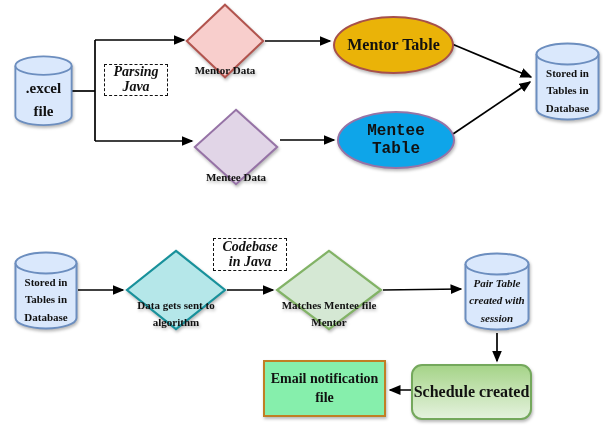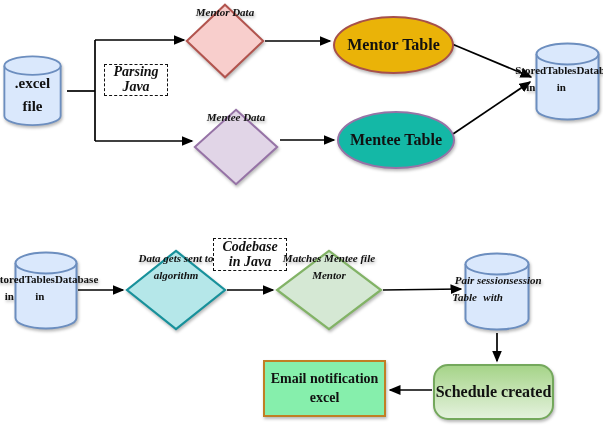--- a/index.html
+++ b/index.html
@@ -11,46 +11,46 @@
   .conn{stroke:#000;stroke-width:1.7;fill:none;}
 
   .shape{position:absolute;z-index:2;}
   .shadow{filter:drop-shadow(1.5px 2px 1.5px rgba(0,0,0,0.28));}
   .shape > svg{position:absolute;left:0;top:0;width:100%;height:100%;overflow:visible;}
 
   
   .cyl.blue path,.cyl.blue ellipse{fill:#dae8fc;stroke:#6c8ebf;stroke-width:2;}
   .cyl-label{
     position:absolute;left:2px;right:2px;top:20px;bottom:2px;z-index:3;
-    display:flex;flex-direction:row;align-items:flex-start;justify-content:center;
+    display:flex;flex-direction:column;align-items:center;justify-content:center;
     text-align:center;font-weight:bold;font-size:11px;line-height:1.55;
   }
   .cyl-label.single{font-size:15px;}
   .cyl-label span{display:block;}
 
   
   .diamond polygon{stroke-width:2;}
   .diamond.red polygon{fill:#f8cecc;stroke:#b2544e;}
   .diamond.purple polygon{fill:#e1d5e7;stroke:#9673a6;}
   .diamond.teal polygon{fill:#b5e7e9;stroke:#18919b;stroke-width:2.2;}
   .diamond.green polygon{fill:#d5e8d4;stroke:#82b366;stroke-width:2.2;}
   .d-label{
     position:absolute;left:0;top:0;right:0;bottom:0;z-index:3;
-    display:flex;align-items:flex-start;justify-content:center;text-align:center;
-    font-weight:bold;font-size:11px;line-height:1.5;font-style:italic;
+    display:flex;align-items:flex-end;justify-content:center;text-align:center;
+    font-weight:bold;font-size:11px;line-height:1.5;
   }
   .d-label > div{margin:0 auto;}
 
   
   .oval{
     border-radius:50%;display:flex;align-items:center;justify-content:center;
     font-weight:bold;font-size:16px;text-align:center;box-sizing:border-box;
   }
   .oval.red{background:#eab308;border:2.5px solid #a6504b;}
-  .oval.purple{background:#14b8a6;border:2.5px solid #9673a6;}
+  .oval.purple{background:#0ea5e9;border:2.5px solid #9673a6;font-family:Liberation Mono, monospace;}
 
   
   .note{
     position:absolute;z-index:2;border:1.6px dashed #111;background:#fff;
     display:flex;flex-direction:column;align-items:center;justify-content:center;
     font-style:italic;font-weight:bold;font-size:14px;line-height:1.07;text-align:center;
   }
   .note span{display:block;}
 
   
@@ -83,21 +83,21 @@
     <path class="conn" d="M280 140 H334" marker-end="url(#arrow)"></path>
     <path class="conn" d="M452 44 L531 77" marker-end="url(#arrow)"></path>
     <path class="conn" d="M453 134 L530 82" marker-end="url(#arrow)"></path>
     <path class="conn" d="M78 290 H123" marker-end="url(#arrow)"></path>
     <path class="conn" d="M227 290 H273" marker-end="url(#arrow)"></path>
     <path class="conn" d="M383 290 L461 289" marker-end="url(#arrow)"></path>
     <path class="conn" d="M497 333 V361" marker-end="url(#arrow)"></path>
     <path class="conn" d="M432 390 H390" marker-end="url(#arrow)"></path>
   </svg>
 
-  <div class="shape cyl blue shadow" style="left:3px;top:52px;width:59px;height:78px;">
+  <div class="shape cyl blue shadow" style="left:14px;top:52px;width:59px;height:78px;">
     <svg viewBox="0 0 64 78">
       <path d="M1.5 11.5 V66 a30.5 10 0 0 0 61 0 V11.5"></path>
       <ellipse cx="32" cy="11.5" rx="30.5" ry="10"></ellipse>
     </svg>
     <div class="cyl-label single">.excel file</div>
   </div>
 
   <div class="note" style="left:104px;top:64px;width:62px;height:30px;">
     <span>Parsing</span>
     <span>Java</span>
@@ -176,27 +176,27 @@
       </div>
   </div>
 
   <div class="shape cyl blue shadow" style="left:464px;top:252px;width:66px;height:80px;font-style:italic;">
     <svg viewBox="0 0 66 80">
       <path d="M1.5 12 V67 a31.5 10.5 0 0 0 63 0 V12"></path>
       <ellipse cx="33" cy="12" rx="31.5" ry="10.5"></ellipse>
     </svg>
     <div class="cyl-label">
       <span>Pair Table</span>
-      <span>session with</span>
+      <span>created with</span>
       <span>session</span>
     </div>
   </div>
 
   <div class="box orange shadow" style="left:263px;top:360px;width:123px;height:57px;">
     <span>Email notification</span>
-    <span>excel</span>
-  </div>
-
-  <div class="box greengrad shadow" style="left:433px;top:364px;width:121px;height:56px;border-radius:15px;">
+    <span>file</span>
+  </div>
+
+  <div class="box greengrad shadow" style="left:411px;top:364px;width:121px;height:56px;">
     <span>Schedule created</span>
   </div>
 
 </div>
 
 </body></html>

